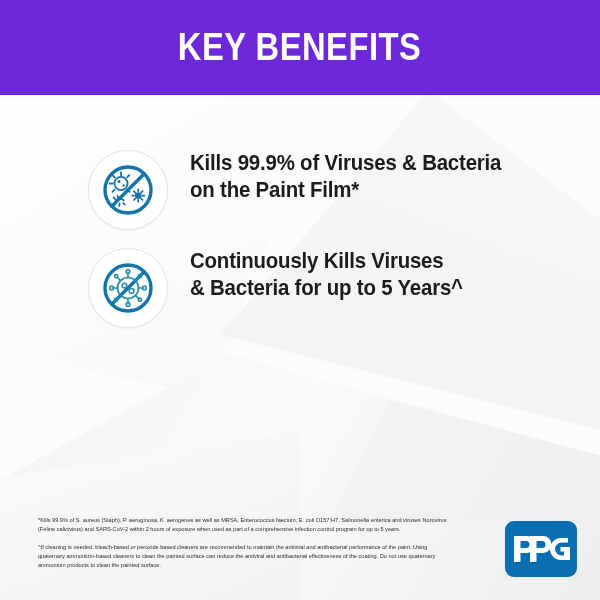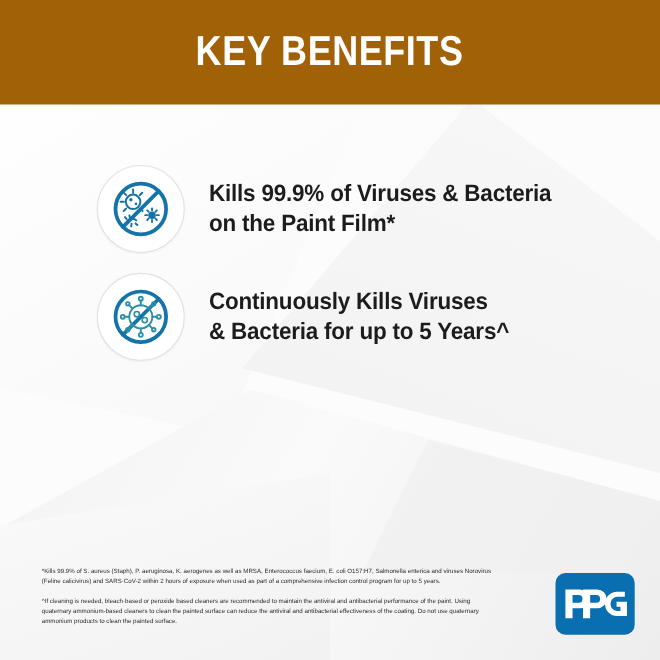--- a/index.html
+++ b/index.html
@@ -66,21 +66,21 @@
     background: linear-gradient(150deg, #ffffff 0%, #f6f6f6 100%);
     clip-path: polygon(0% 0%, 100% 0%, 62% 100%, 0% 86%);
     opacity: .8;
   }
 
   
   .header {
     position: absolute;
     left: 0; top: 0;
     width: 600px; height: 95px;
-    background: #a16207;
+    background: #6d28d9;
     display: flex;
     align-items: center;
     justify-content: center;
     z-index: 3;
   }
   .header-title {
     color: #ffffff;
     font-size: 38px;
     font-weight: 700;
     letter-spacing: 0.6px;
@@ -91,21 +91,20 @@
 
   
   .benefits {
     position: absolute;
     left: 0; top: 150px;
     width: 600px;
     z-index: 2;
   }
   .benefit-row {
     display: flex;
-    align-items: center;
     padding-left: 88px;
     margin-bottom: 18px;
     min-height: 78px;
   }
   .benefit-icon {
     width: 78px;
     height: 78px;
     flex: 0 0 78px;
     border-radius: 50%;
     background: #ffffff;

